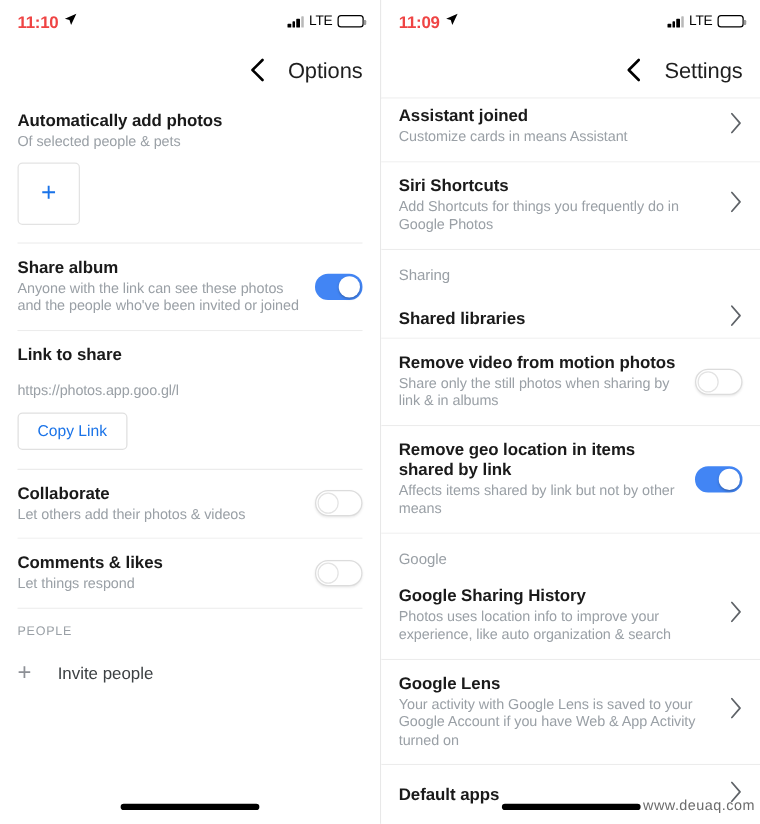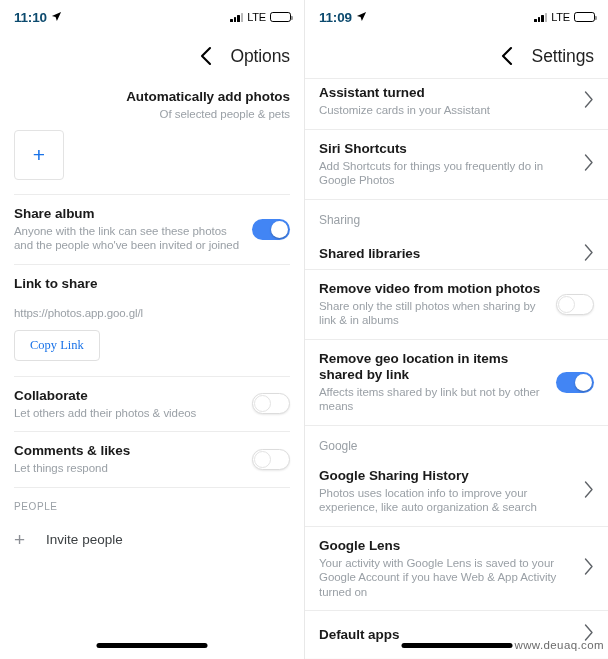--- a/index.html
+++ b/index.html
@@ -43,21 +43,21 @@
     background: #ffffff;
   }
   .status-left {
     display: flex;
     align-items: center;
     gap: 4px;
   }
   .status-time {
     font-size: 13.5px;
     font-weight: bold;
-    color: #0c4a6e;
+    color: #ef4444;
     letter-spacing: -0.2px;
   }
   .loc-arrow { display:block; }
   .status-right {
     display: flex;
     align-items: center;
     gap: 4px;
   }
   .signal { display: flex; align-items: flex-end; gap: 1px; height: 10px; }
   .signal i {
@@ -212,21 +212,20 @@
   .copy-btn {
     display: inline-block;
     border: 1px solid #e0e0e0;
     border-radius: 4px;
     padding: 7px 15px;
     color: #1a73e8;
     font-size: 12.5px;
     margin: 11px 0 3px 14px;
     cursor: pointer;
     background: #fff;
-    font-family: Liberation Serif, serif;
   }
   .section-label {
     font-size: 10px;
     color: #9aa0a6;
     letter-spacing: 0.6px;
     padding: 13px 14px 5px 14px;
   }
   .invite-row {
     display: flex;
     align-items: center;
@@ -301,21 +300,21 @@
       <div class="back-btn">
         <svg width="13" height="20" viewBox="0 0 13 20">
             <path d="M11 2 L3 10 L11 18" stroke="#000" stroke-width="2.1" fill="none" stroke-linecap="round" stroke-linejoin="round"></path>
           </svg>
       </div>
       <div class="nav-title">Options</div>
     </div>
 
     <div class="content">
 
-      <div class="row" style="padding-bottom:0;text-align:right;">
+      <div class="row" style="padding-bottom:0;">
         <div class="title">Automatically add photos</div>
         <div class="subtitle">Of selected people &amp; pets</div>
       </div>
 
       <div class="add-box">
         <span class="plus-blue">+</span>
       </div>
 
       <div class="divider"></div>
 
@@ -407,22 +406,22 @@
       </div>
       <div class="nav-title">Settings</div>
     </div>
 
     <div class="top-clip"></div>
 
     <div class="content">
 
       <div class="row flex" style="padding-top:6px;">
         <div class="row-text">
-          <div class="title">Assistant turned</div>
-          <div class="subtitle">Customize cards in your Assistant</div>
+          <div class="title">Assistant joined</div>
+          <div class="subtitle">Customize cards in means Assistant</div>
         </div>
         <span class="chevron">
           <svg width="10" height="17" viewBox="0 0 10 17">
               <path d="M1.5 1 L8 8.5 L1.5 16" stroke="#5f6368" stroke-width="1.4" fill="none" stroke-linecap="round" stroke-linejoin="round"></path>
             </svg>
         </span>
       </div>
 
       <div class="divider full"></div>
 

